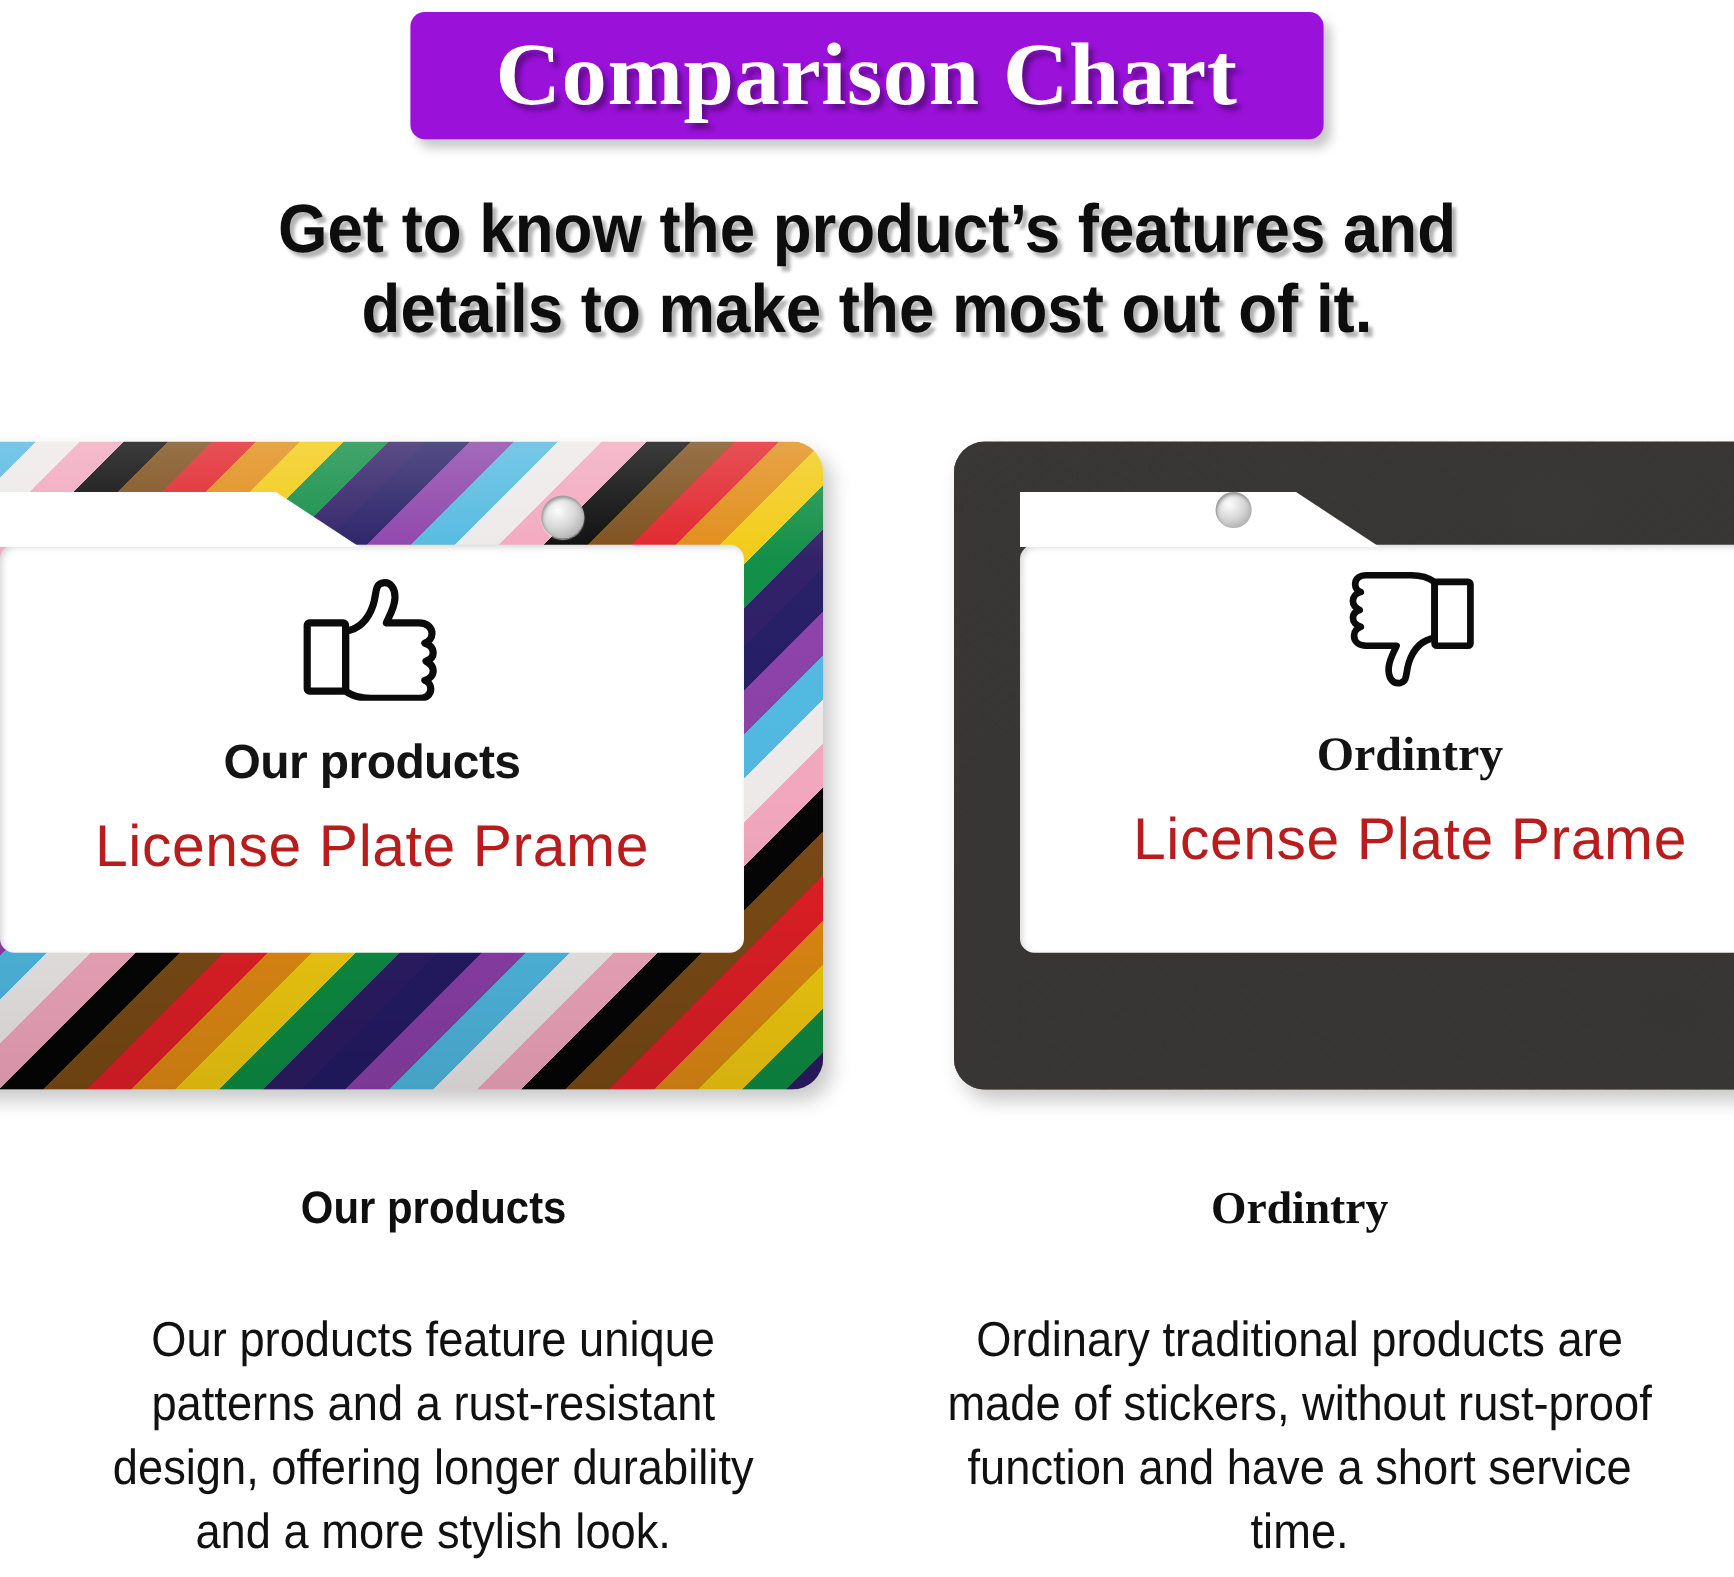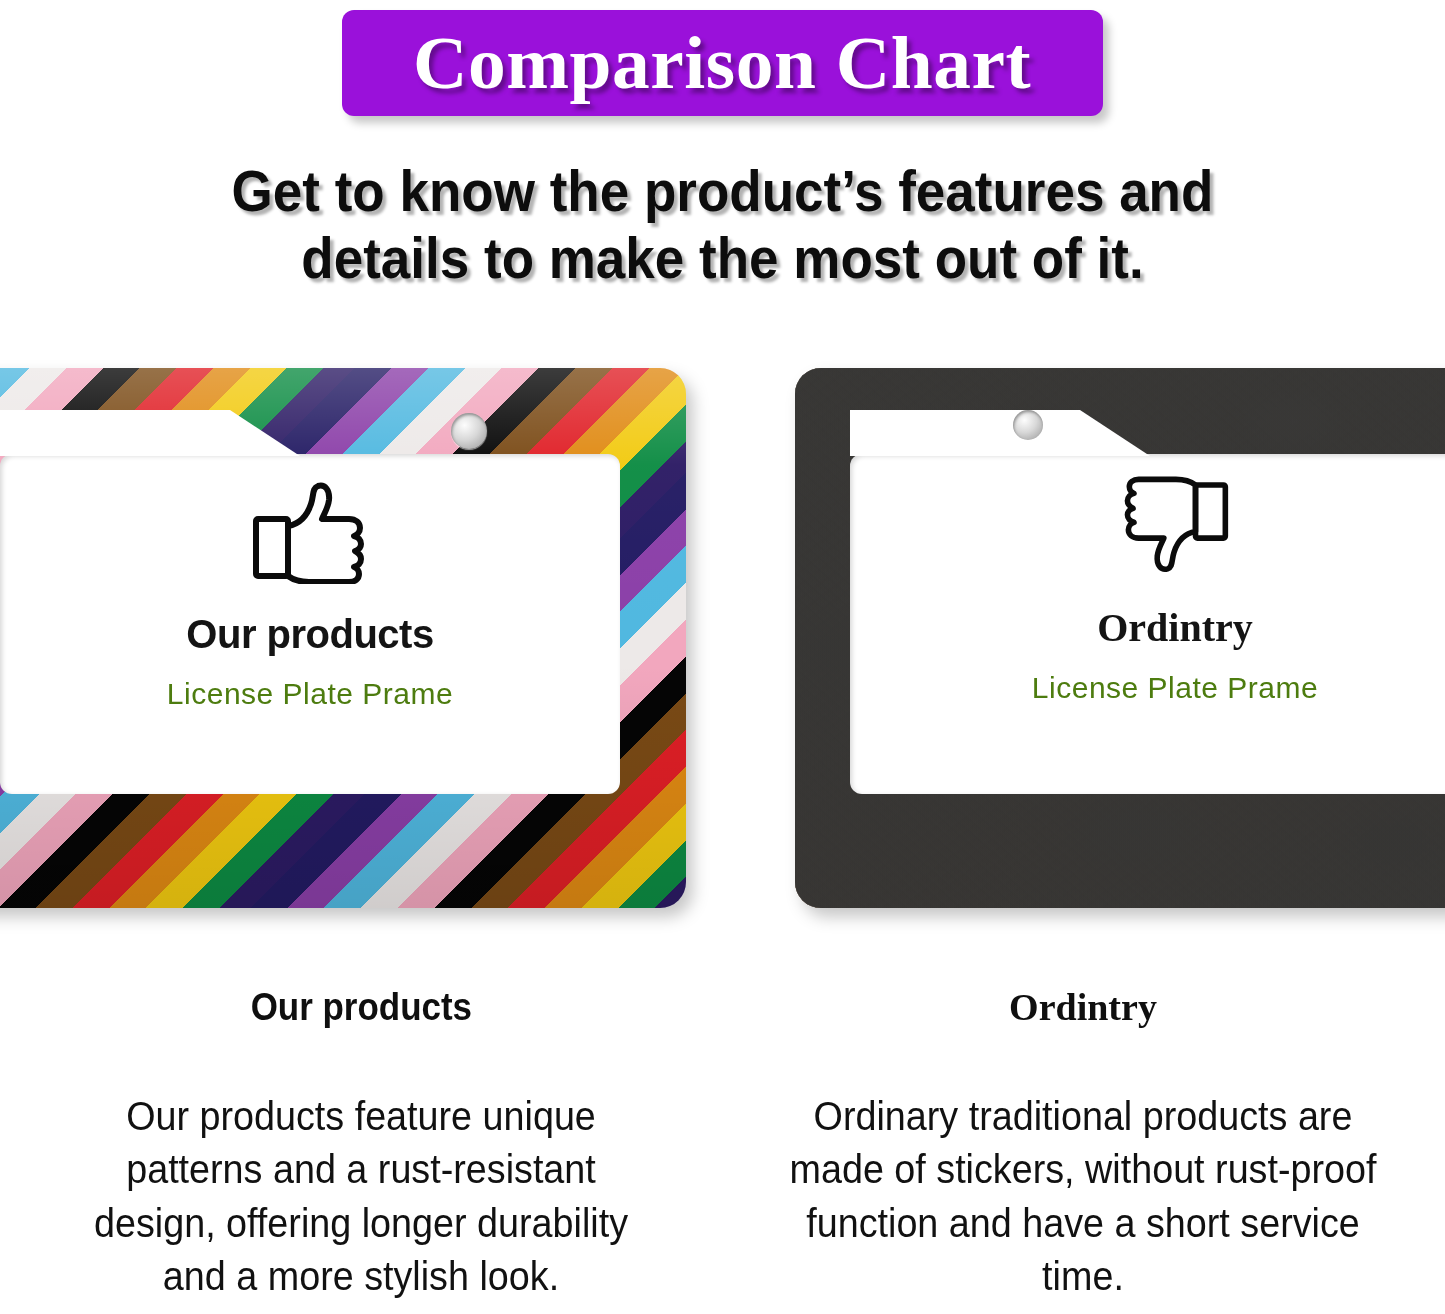--- a/index.html
+++ b/index.html
@@ -169,22 +169,22 @@
     font-size:40px;
     color:#141414;
   }
   .plate-name.sans{ font-family:"Liberation Sans",sans-serif; font-weight:700; letter-spacing:-.5px; }
   .plate-name.serif{ font-family:"Liberation Serif",serif; font-weight:700; }
 
   .plate-sub{
     margin-top:20px;
     font-family:"Liberation Sans",sans-serif;
     font-weight:300;
-    font-size:30px;
-    color:#4d7c0f;
+    font-size:49px;
+    color:#b91c1c;
     letter-spacing:.5px;
     white-space:nowrap;
   }
 
   
   .cols{ position:absolute; left:0; top:988px; width:1445px; height:326px; display:flex; }
   .col{ width:722px; padding:0 38px; text-align:center; }
 
   .col-head{
     font-size:38px;

